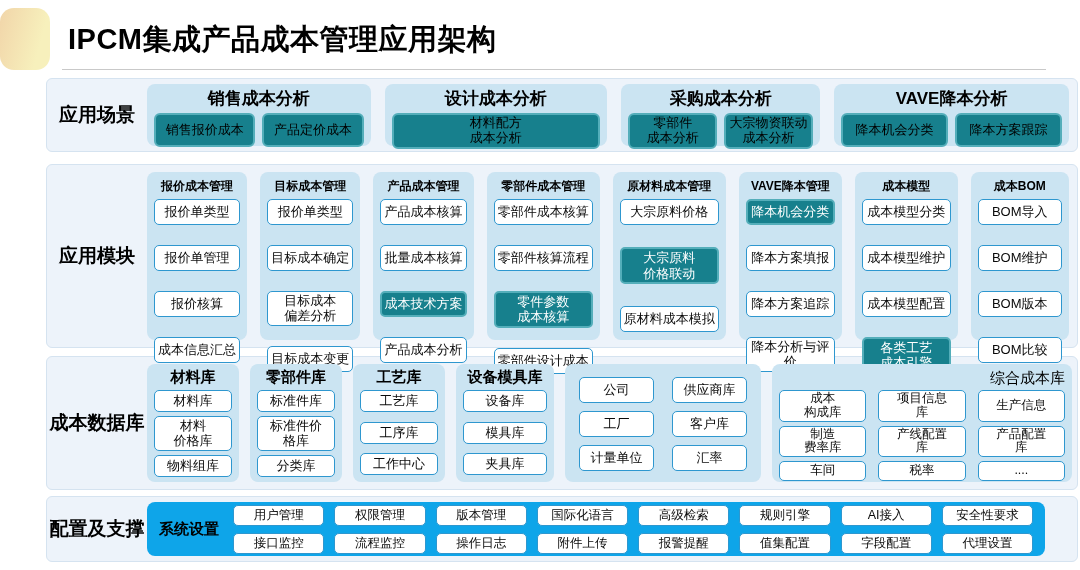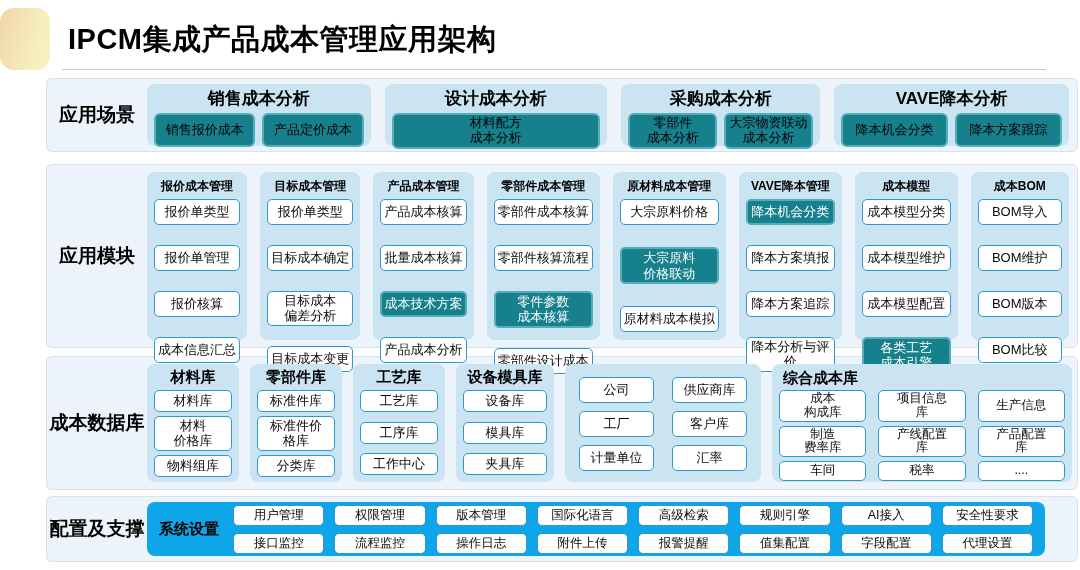--- a/index.html
+++ b/index.html
@@ -36,21 +36,21 @@
   
   .band.db{height:134px;margin-bottom:6px;padding:8px 8px 8px 0;}
   .db-groups{flex:1;display:flex;gap:11px;height:118px;}
   .db-group{flex:none;background:#CBE4F2;border-radius:8px;padding:4px 7px 7px;display:flex;
     flex-direction:column;box-sizing:border-box;}
   .db-title{text-align:center;font-weight:bold;font-size:15px;margin:0 0 3px;white-space:nowrap;}
   .db-items{flex:1;display:flex;flex-direction:column;justify-content:space-between;gap:4px;}
   .db-items .chip{min-height:22px;}
   .db-shared{flex-direction:row;gap:18px;align-items:flex-start;padding:13px 14px;}
   .db-shared-col{flex:1;display:flex;flex-direction:column;justify-content:space-between;gap:8px;}
-  .db-comp-title{font-weight:bold;font-size:15px;margin:1px 0 2px 4px;}
+  .db-comp-title{font-weight:normal;font-size:15px;margin:1px 0 2px 4px;text-align:right;}
   .db-comp-grid{flex:1;display:grid;grid-template-columns:1fr 1fr 1fr;gap:4px 12px;}
   .db-comp-grid .chip{font-size:12.5px;line-height:1.1;min-height:20px;}
   
   .band.sup{height:66px;padding:6px 8px 6px 0;}
   .sup-container{flex:1;margin-right:24px;background:#0ea5e9;border-radius:8px;display:flex;
     align-items:center;gap:14px;padding:6px 12px;height:54px;box-sizing:border-box;}
   .sup-label{font-weight:bold;font-size:15px;white-space:nowrap;}
   .sup-grid{flex:1;display:grid;grid-template-columns:repeat(8,1fr);gap:7px 10px;}
   .sup-grid .chip{min-height:21px;font-size:12.5px;}
 </style>

